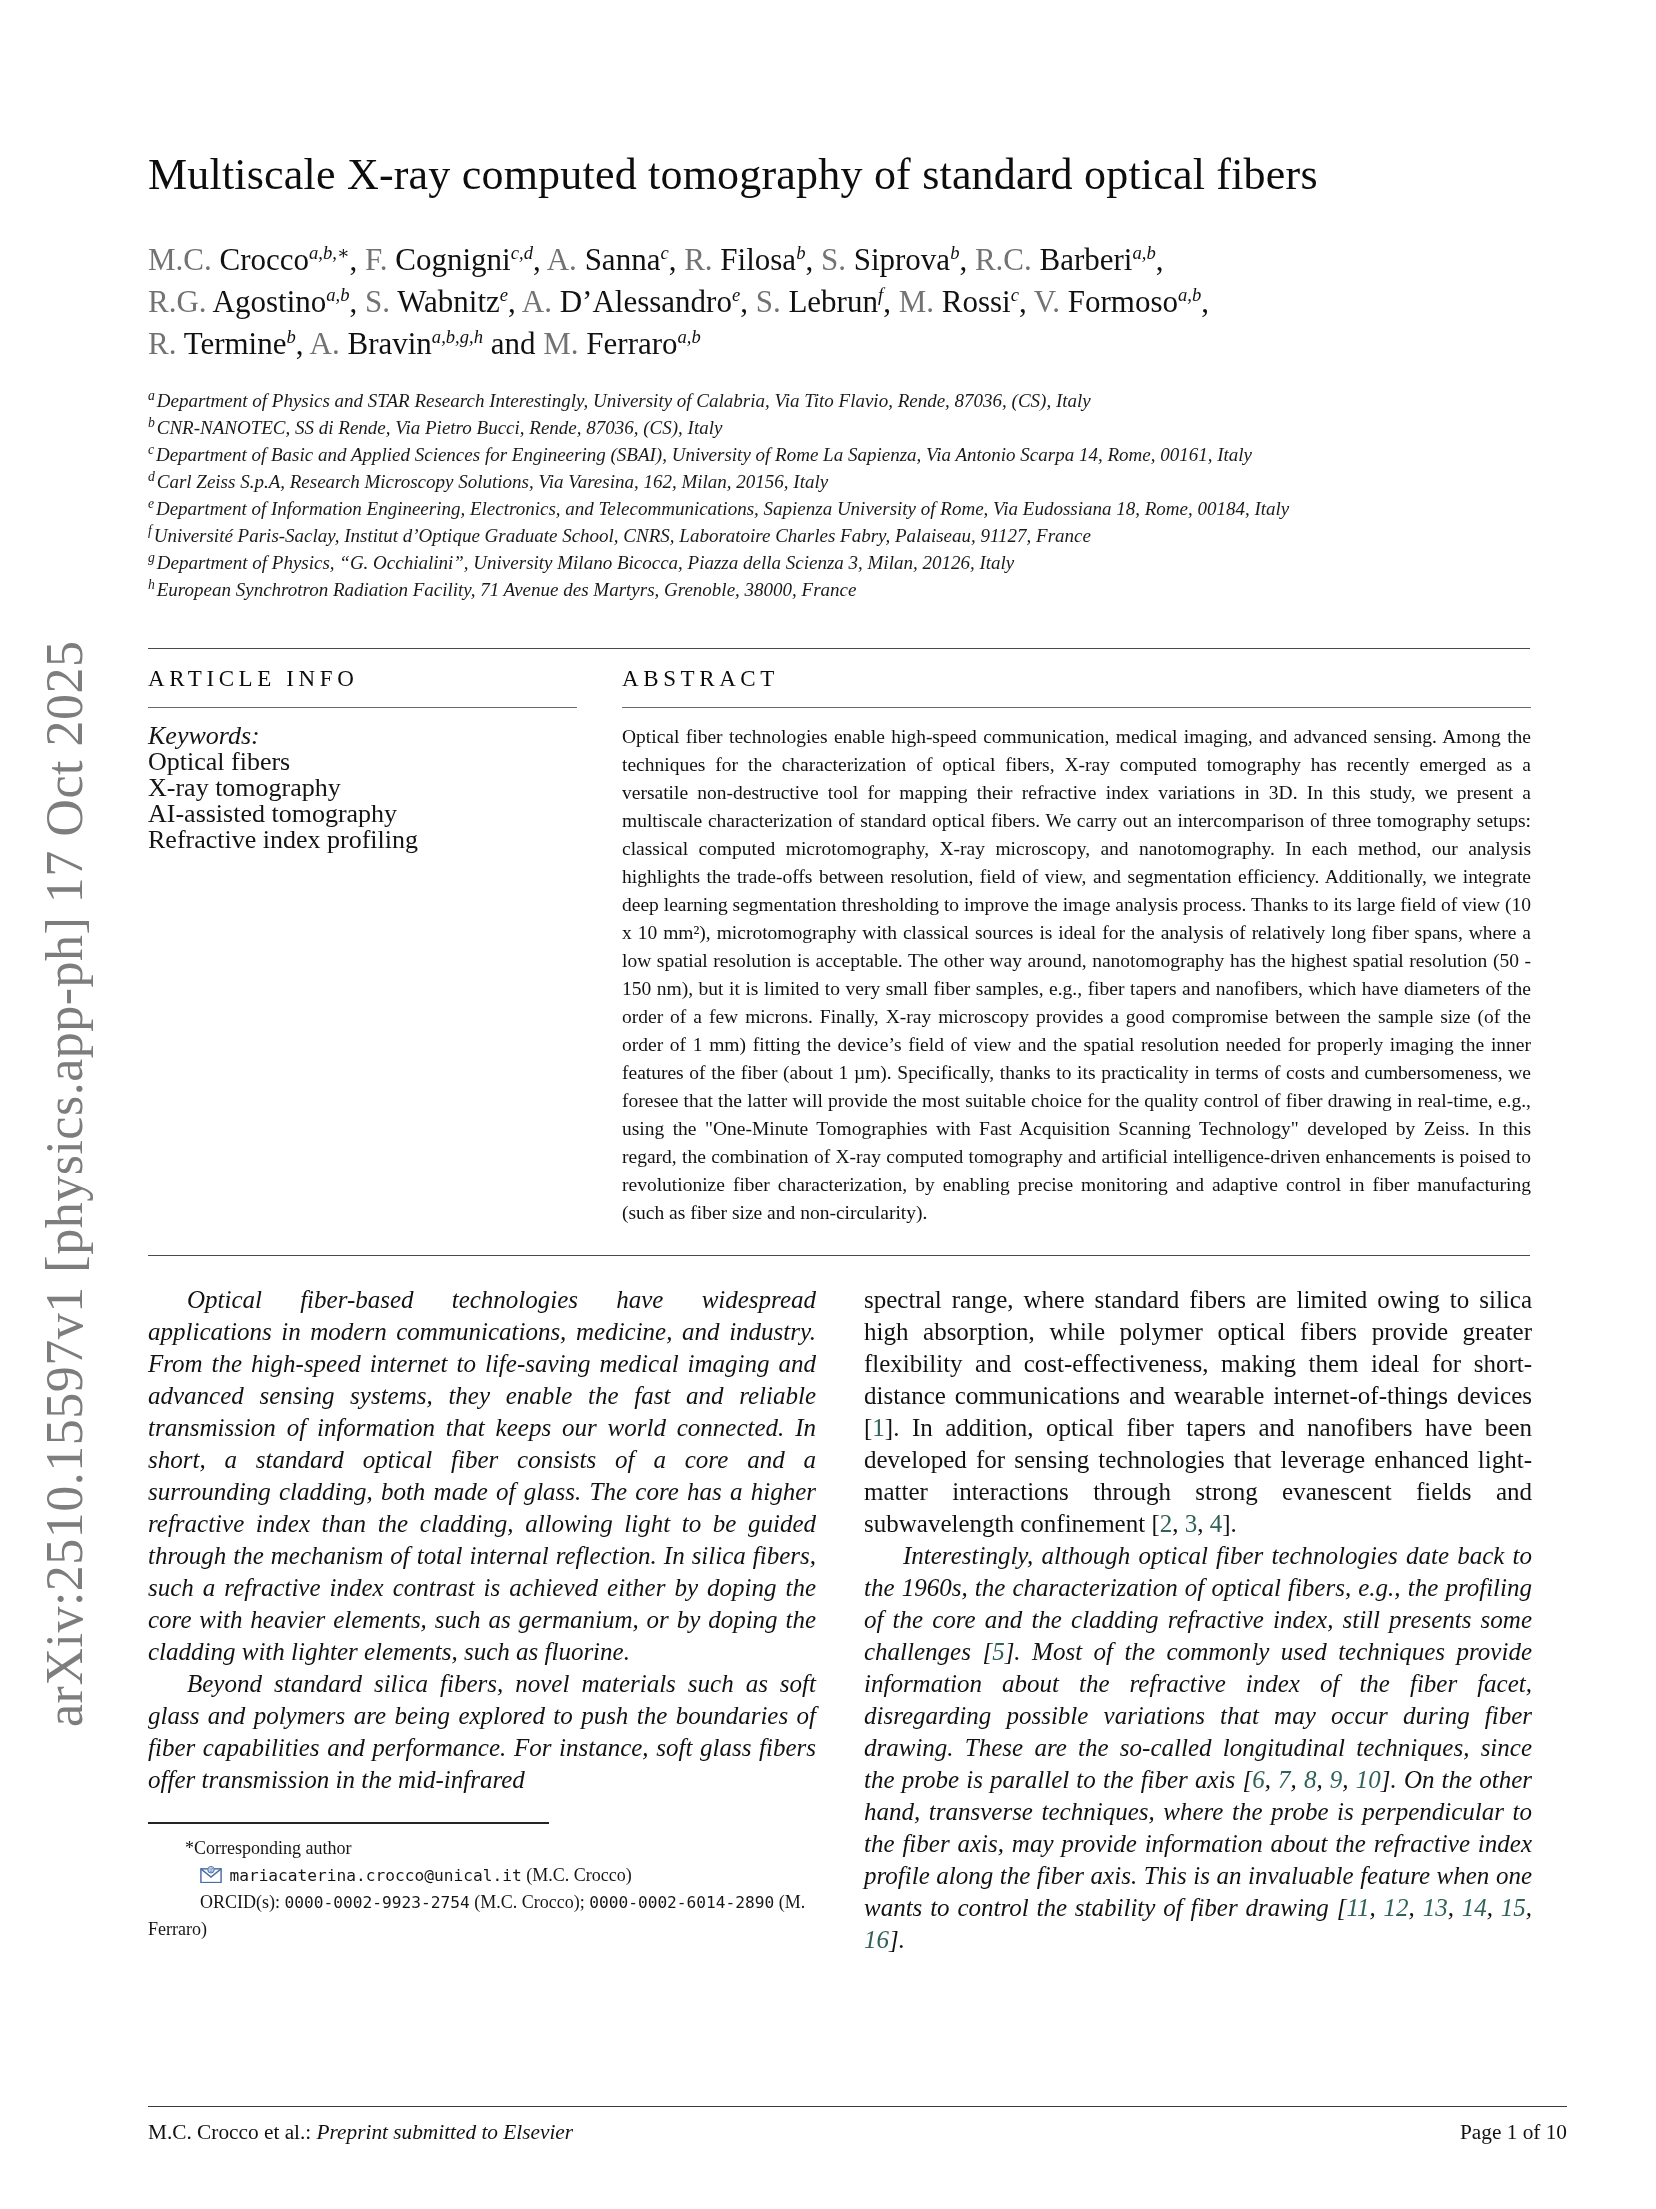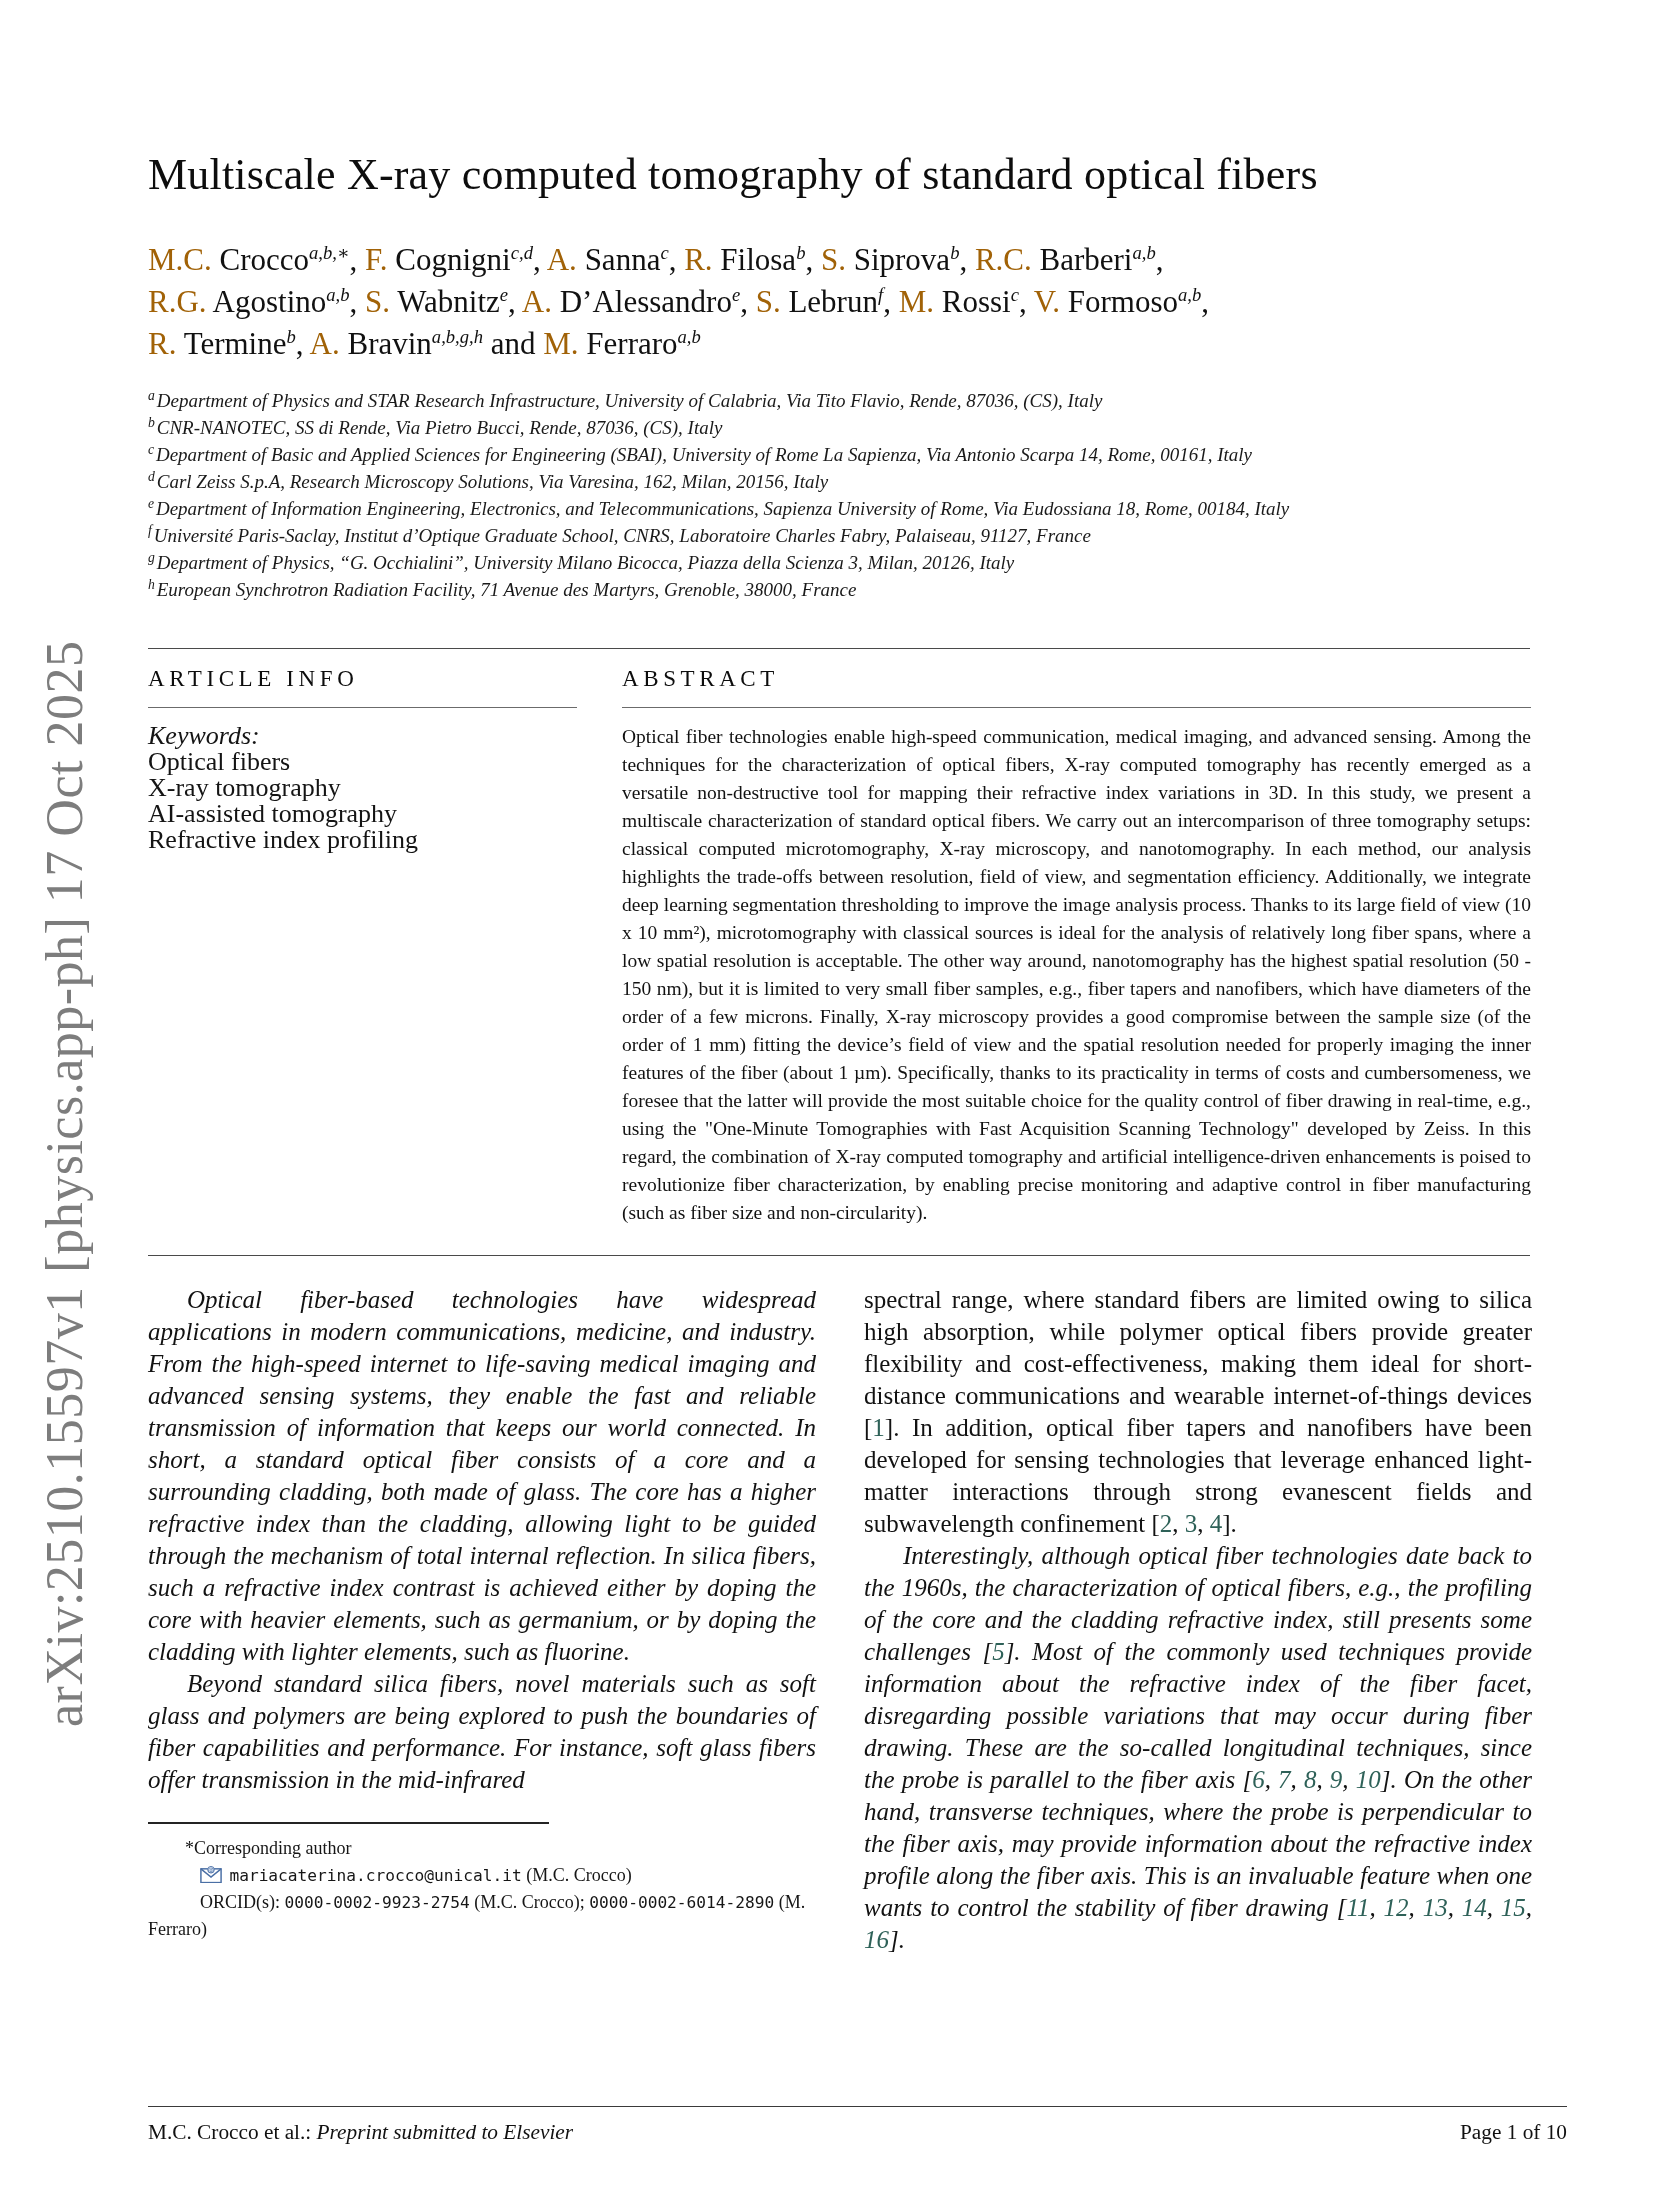--- a/index.html
+++ b/index.html
@@ -12,21 +12,21 @@
     position:absolute;left:35px;top:1727px;
     transform:rotate(-90deg);transform-origin:0 0;
     font-size:52px;color:#7d7d7d;white-space:nowrap;letter-spacing:0.5px;
   }
   .content{position:absolute;left:148px;top:12px;width:1419px;}
   .title{
     margin-top:137px;font-size:44px;font-weight:normal;color:#0d0d0d;
     letter-spacing:0.2px;
   }
   .authors{margin-top:39px;font-size:31px;line-height:42px;color:#111;}
-  .authors .seg-gray{color:#a16207;}
+  .authors .seg-gray{color:#737373;}
   .authors sup{font-style:italic;font-size:0.60em;line-height:0;}
   .affils{margin-top:22px;font-style:italic;font-size:19px;line-height:27px;color:#1a1a1a;}
   .aff sup{font-size:0.72em;margin-right:1.9px;line-height:0;}
   .hrule{border:none;border-top:1.4px solid #4a4a4a;width:1382px;margin:0;}
   .rule-top{margin-top:45px;}
   .rule-bottom{margin-top:28px;}
   .info-abs{display:flex;width:1382px;margin-top:16.7px;gap:45px;}
   .info-col{width:429px;flex:none;}
   .abs-col{width:909px;flex:none;}
   .sec-header{font-size:23px;letter-spacing:4.6px;color:#0d0d0d;}
@@ -63,21 +63,21 @@
 
   <h1 class="title">Multiscale X-ray computed tomography of standard optical fibers</h1>
 
   <div class="authors">
     <div><span class="seg-gray">M.C.</span><span> Crocco</span><sup class="seg-sup">a,b,∗</sup><span>, </span><span class="seg-gray">F.</span><span> Cognigni</span><sup class="seg-sup">c,d</sup><span>, </span><span class="seg-gray">A.</span><span> Sanna</span><sup class="seg-sup">c</sup><span>, </span><span class="seg-gray">R.</span><span> Filosa</span><sup class="seg-sup">b</sup><span>, </span><span class="seg-gray">S.</span><span> Siprova</span><sup class="seg-sup">b</sup><span>, </span><span class="seg-gray">R.C.</span><span> Barberi</span><sup class="seg-sup">a,b</sup><span>,</span></div>
     <div><span class="seg-gray">R.G.</span><span> Agostino</span><sup class="seg-sup">a,b</sup><span>, </span><span class="seg-gray">S.</span><span> Wabnitz</span><sup class="seg-sup">e</sup><span>, </span><span class="seg-gray">A.</span><span> D’Alessandro</span><sup class="seg-sup">e</sup><span>, </span><span class="seg-gray">S.</span><span> Lebrun</span><sup class="seg-sup">f</sup><span>, </span><span class="seg-gray">M.</span><span> Rossi</span><sup class="seg-sup">c</sup><span>, </span><span class="seg-gray">V.</span><span> Formoso</span><sup class="seg-sup">a,b</sup><span>,</span></div>
     <div><span class="seg-gray">R.</span><span> Termine</span><sup class="seg-sup">b</sup><span>, </span><span class="seg-gray">A.</span><span> Bravin</span><sup class="seg-sup">a,b,g,h</sup><span> and </span><span class="seg-gray">M.</span><span> Ferraro</span><sup class="seg-sup">a,b</sup></div>
   </div>
 
   <div class="affils">
-    <div class="aff"><sup>a</sup><span>Department of Physics and STAR Research Infrastructure, University of Calabria, Via Tito Flavio, Rende, 87036, (CS), Italy</span></div>
+    <div class="aff"><sup>a</sup><span>Department of Physics and STAR Research Interestingly, University of Calabria, Via Tito Flavio, Rende, 87036, (CS), Italy</span></div>
     <div class="aff"><sup>b</sup><span>CNR-NANOTEC, SS di Rende, Via Pietro Bucci, Rende, 87036, (CS), Italy</span></div>
     <div class="aff"><sup>c</sup><span>Department of Basic and Applied Sciences for Engineering (SBAI), University of Rome La Sapienza, Via Antonio Scarpa 14, Rome, 00161, Italy</span></div>
     <div class="aff"><sup>d</sup><span>Carl Zeiss S.p.A, Research Microscopy Solutions, Via Varesina, 162, Milan, 20156, Italy</span></div>
     <div class="aff"><sup>e</sup><span>Department of Information Engineering, Electronics, and Telecommunications, Sapienza University of Rome, Via Eudossiana 18, Rome, 00184, Italy</span></div>
     <div class="aff"><sup>f</sup><span>Université Paris-Saclay, Institut d’Optique Graduate School, CNRS, Laboratoire Charles Fabry, Palaiseau, 91127, France</span></div>
     <div class="aff"><sup>g</sup><span>Department of Physics, “G. Occhialini”, University Milano Bicocca, Piazza della Scienza 3, Milan, 20126, Italy</span></div>
     <div class="aff"><sup>h</sup><span>European Synchrotron Radiation Facility, 71 Avenue des Martyrs, Grenoble, 38000, France</span></div>
   </div>
 
   <hr class="hrule rule-top">

